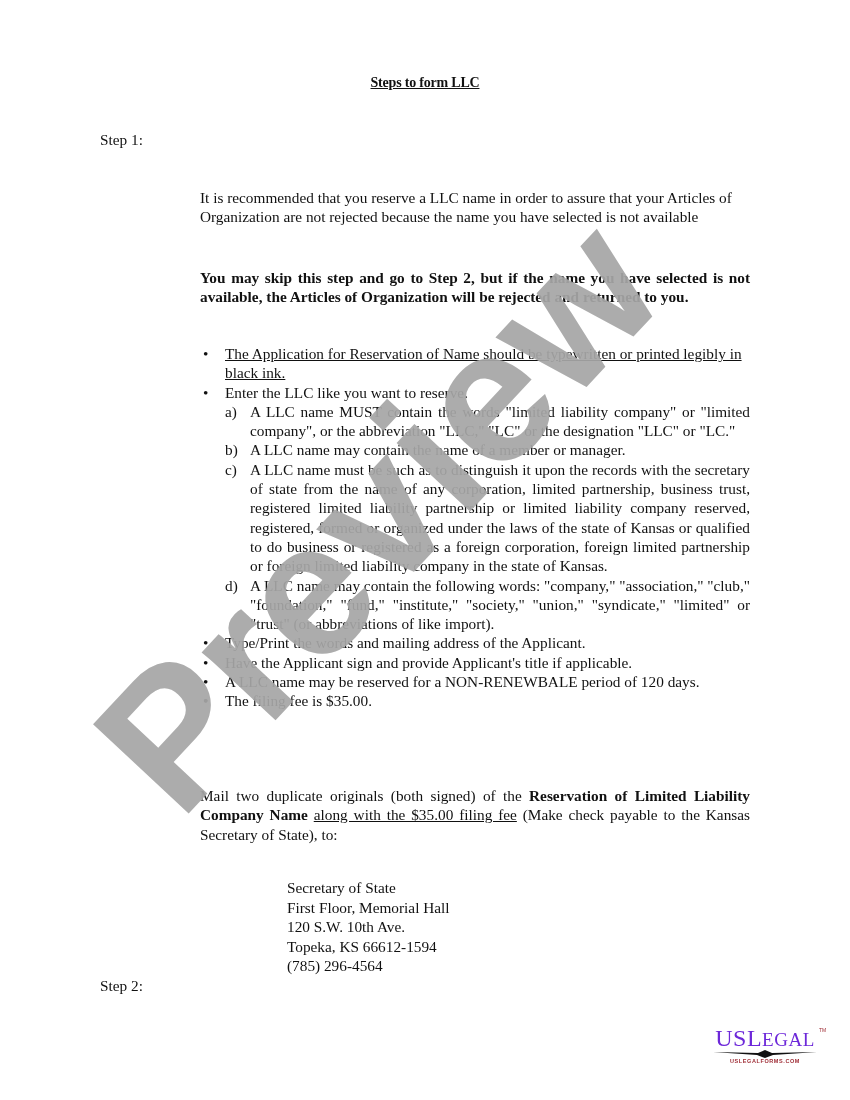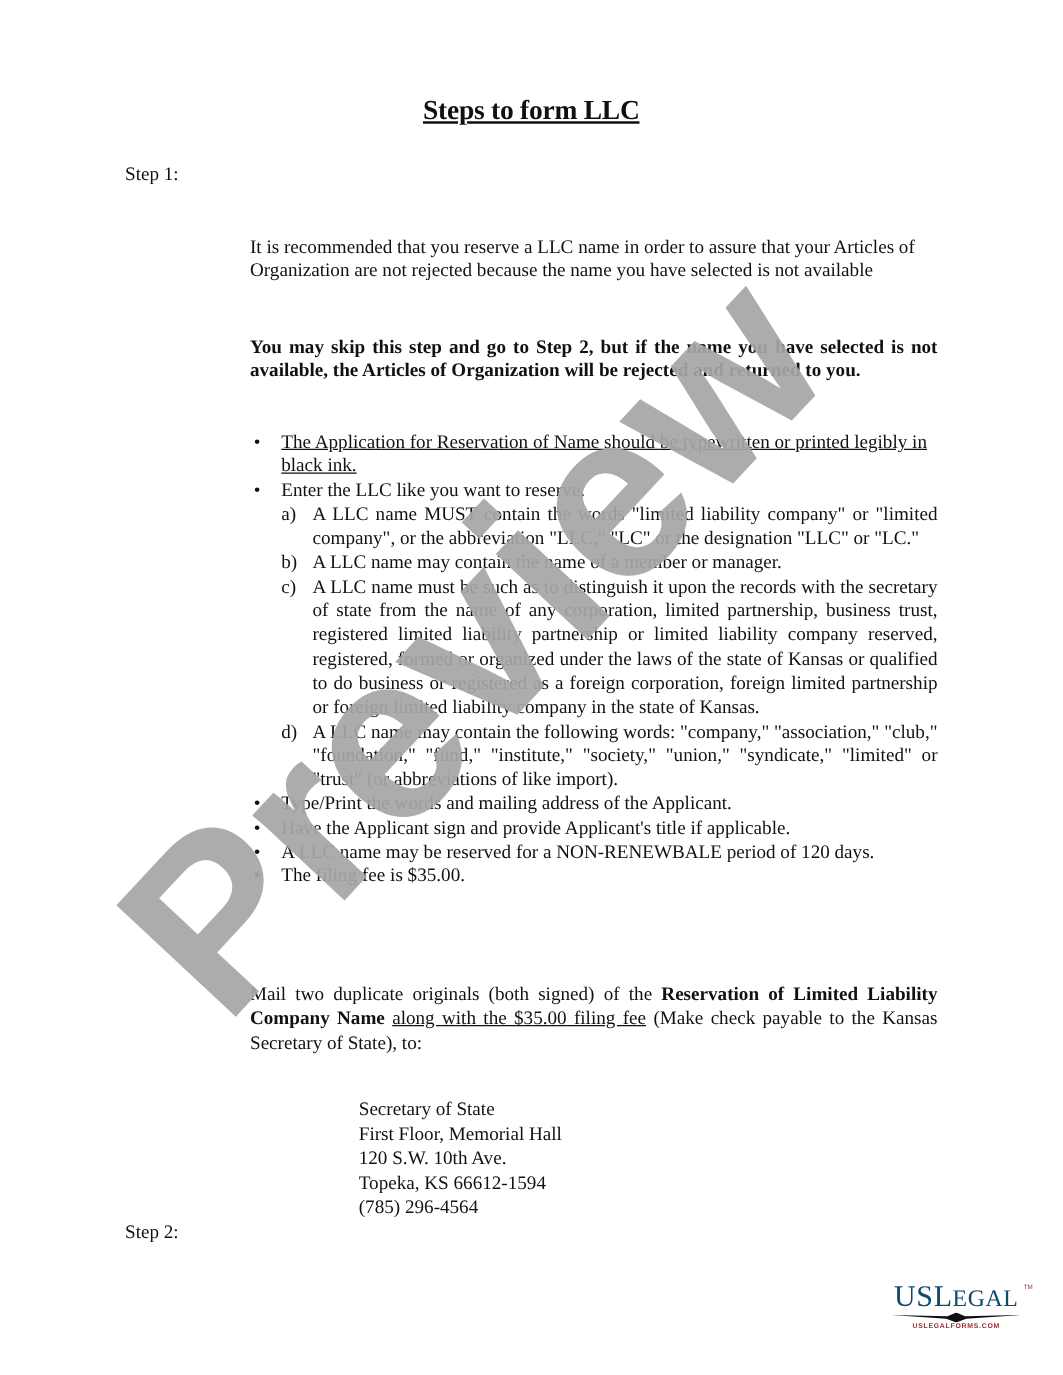--- a/index.html
+++ b/index.html
@@ -5,21 +5,21 @@
   html, body { margin: 0; padding: 0; background: #ffffff; }
   body {
     width: 850px; height: 1100px; position: relative; overflow: hidden;
     font-family: "Liberation Serif", "DejaVu Serif", serif;
     color: #111;
     font-size: 15.3px;
   }
   .page { position: absolute; left: 0; top: 0; width: 850px; height: 1100px; }
   .title {
     position: absolute; top: 75px; left: 0; width: 850px; text-align: center;
-    font-size: 22px; font-weight: bold; text-decoration: underline;
+    font-size: 14px; font-weight: bold; text-decoration: underline;
     letter-spacing: -0.2px;
   }
   .step-label { position: absolute; left: 100px; font-size: 15.3px; }
   .step-head { position: absolute; left: 200px; font-weight: bold; font-size: 15.3px; line-height: 19px; }
   .step-head u { text-decoration: underline; }
   .para {
     position: absolute; left: 200px; width: 550px; line-height: 19.3px;
   }
   .justify { text-align: justify; text-align-last: left; }
   .bold { font-weight: bold; }
@@ -30,21 +30,21 @@
   .sub li { position: relative; padding-left: 25px; text-align: justify; text-align-last: left; }
   .sub li .lbl { position: absolute; left: 0; top: 0; }
   .u { text-decoration: underline; }
   .address { position: absolute; left: 287px; top: 860px; line-height: 19.5px; margin-top: 18px; }
   .watermark {
     position: absolute; left: 0; top: 0; width: 850px; height: 1100px; pointer-events: none;
   }
   .logo { position: absolute; left: 705px; top: 1025px; width: 120px; height: 45px; }
   .logo-text {
     position: absolute; left: 0; top: 0; width: 120px; text-align: center;
-    color: #0c4a6e; font-family: "Liberation Serif", serif; font-size: 24px; letter-spacing: 0.5px;
+    color: #6d28d9; font-family: "Liberation Serif", serif; font-size: 24px; letter-spacing: 0.5px;
   }
   .logo-text .small { font-size: 19px; }
   .logo-tm { position: absolute; left: 114px; top: 2px; font-size: 5px; color: #9e2a33; font-family: "Liberation Sans", sans-serif; }
   .logo-url {
     position: absolute; left: 0; top: 33px; width: 120px; text-align: center;
     color: #9e2a33; font-family: "Liberation Sans", sans-serif; font-size: 5.5px; letter-spacing: 0.6px; font-weight: bold;
   }
   .logo-wing { position: absolute; left: 8px; top: 25px; }
 </style>
 </head>

